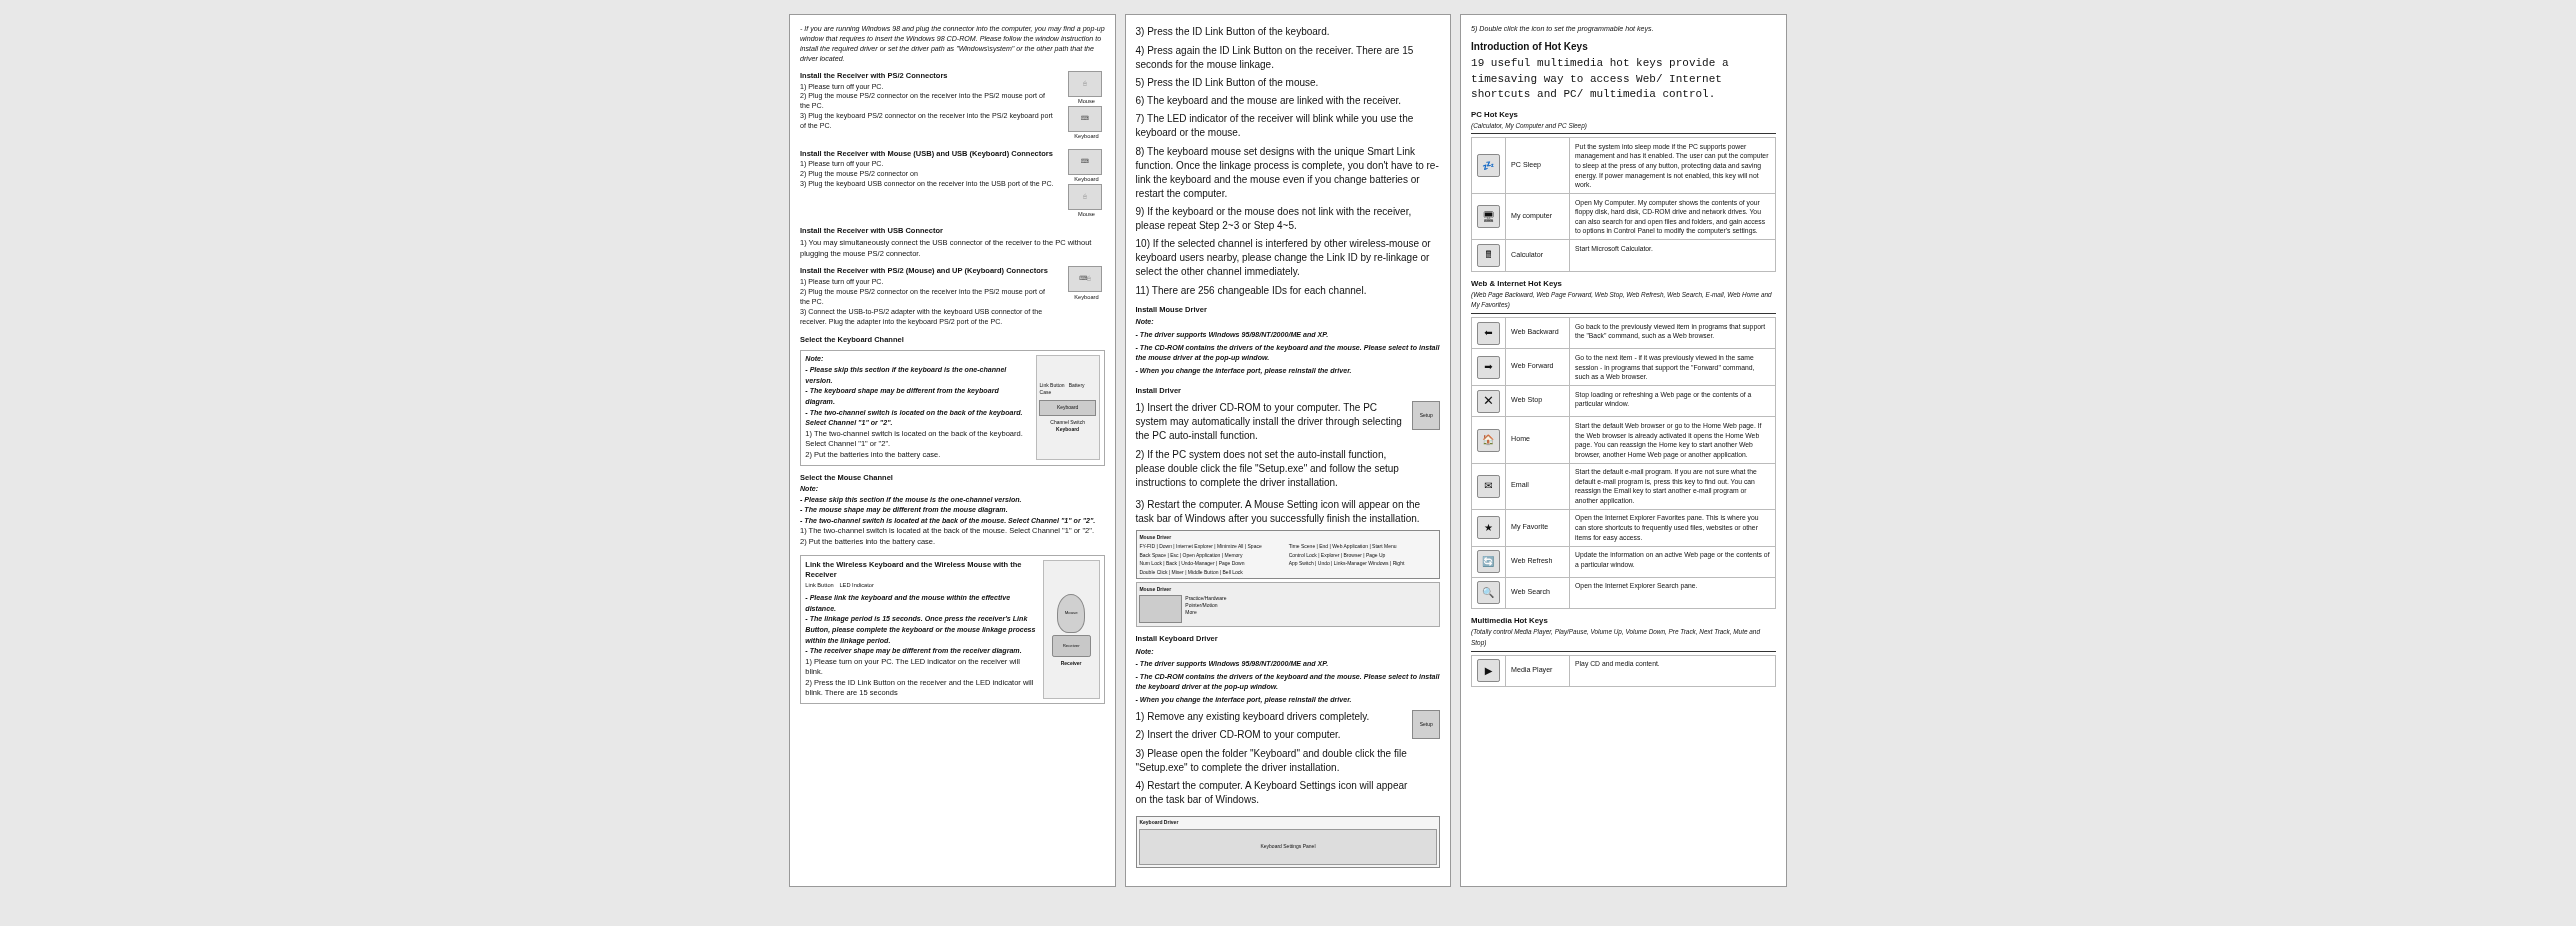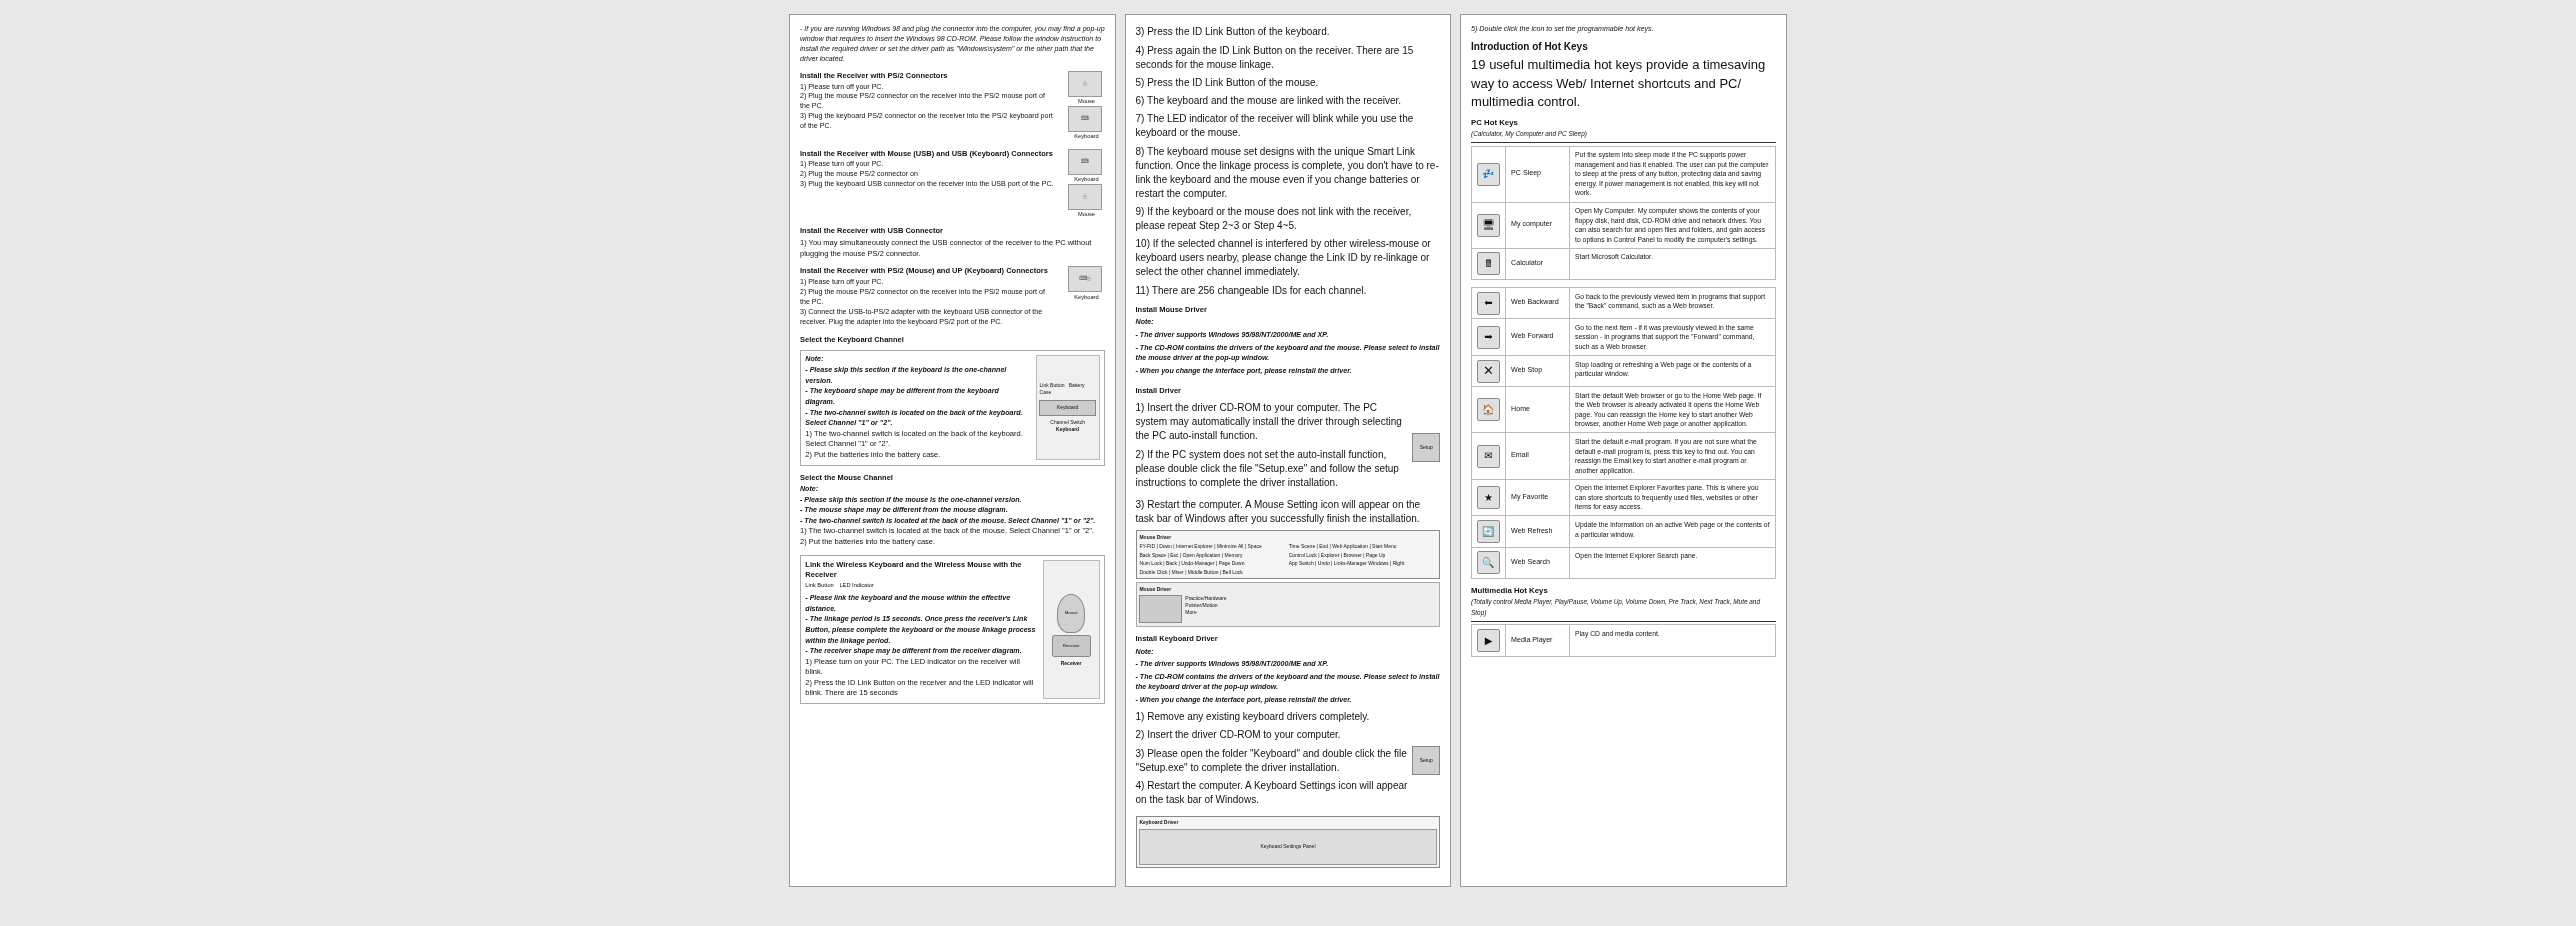--- a/index.html
+++ b/index.html
@@ -167,21 +167,21 @@
       font-style: italic;
       font-size: 7.1px;
       font-weight: bold;
       margin: 2.9px 0 1.4px 0;
     }
     .panel2 .install-section {
       margin-bottom: 7.1px;
     }
     .setup-icon-area {
       display: flex;
-      align-items: center;
+      align-items: flex-start;
       gap: 1px;
       margin: 4.3px 0;
     }
     .setup-icon {
       width: 28.5px;
       height: 28.5px;
       background: #d0d0d0;
       border: 0.7px solid #888;
       display: flex;
       align-items: center;
@@ -211,22 +211,23 @@
       margin: 2.9px 0;
     }
 
     
     .panel3 .intro-title {
       font-size: 10px;
       font-weight: bold;
       margin-bottom: 2.9px;
     }
     .panel3 .intro-sub {
-      font-size: 13px;
+      font-size: 11px;
       margin-bottom: 7.1px;
+      font-family: Liberation Mono, monospace;
     }
     .panel3 .section-header {
       font-size: 7.8px;
       font-weight: bold;
       border-bottom: 0.7px solid #333;
       margin-bottom: 2.9px;
       padding-bottom: 2px;
     }
     .panel3 .section-sub {
       font-size: 6.4px;
@@ -504,20 +505,24 @@
         <tr>
           <td class="icon-cell">
             <div class="hk-icon">🖩</div>
           </td>
           <td class="name-cell">Calculator</td>
           <td class="desc-cell">Start Microsoft Calculator.</td>
         </tr>
       </tbody>
     </table>
 
+    <div class="section-header">
+      <span>Web &amp; Internet Hot Keys</span><br>
+      <span class="section-sub">(Web Page Backward, Web Page Forward, Web Stop, Web Refresh, Web Search, E-mail, Web Home and My Favorites)</span>
+    </div>
 
     <table class="hotkey-table">
       <tbody>
         <tr>
           <td class="icon-cell">
             <div class="hk-icon">⬅</div>
           </td>
           <td class="name-cell">Web Backward</td>
           <td class="desc-cell">Go back to the previously viewed item in programs that support the "Back" command, such as a Web browser.</td>
         </tr>

